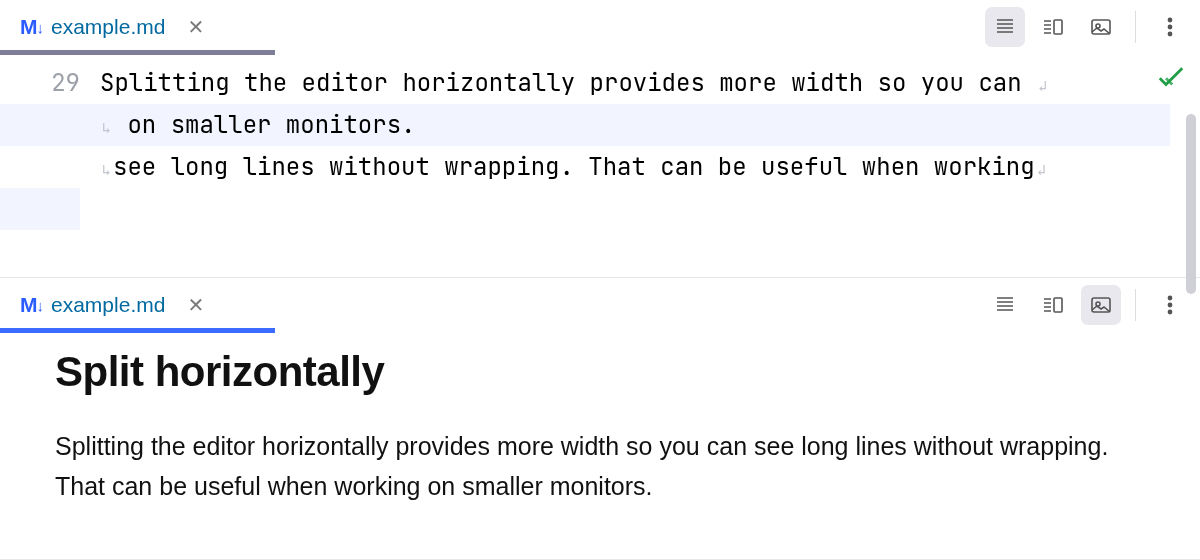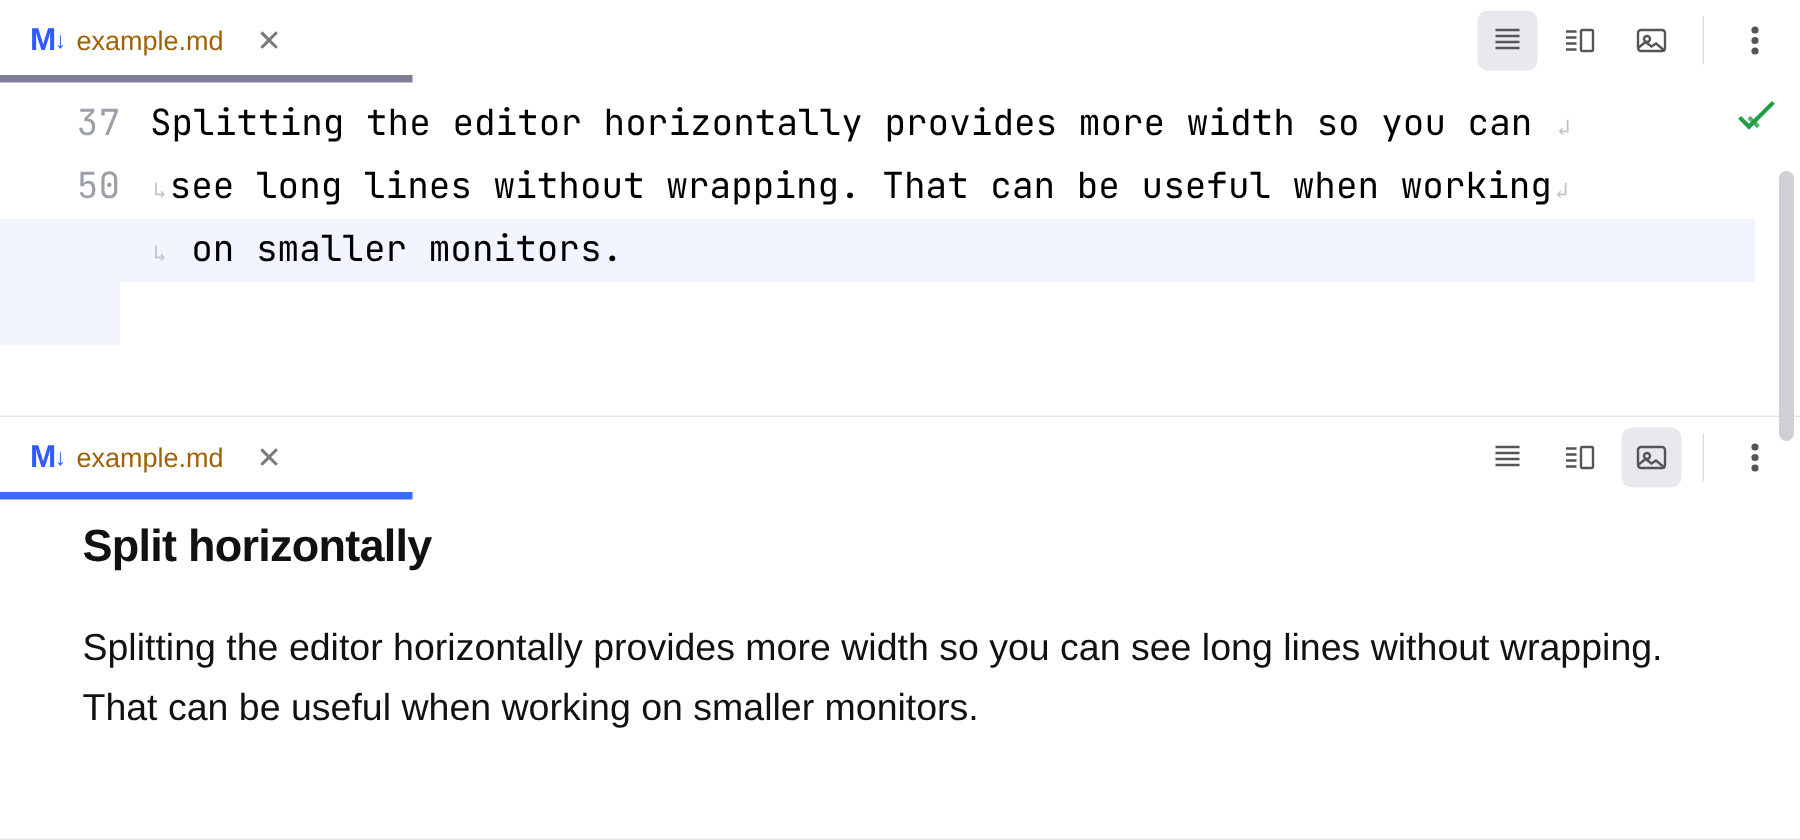--- a/index.html
+++ b/index.html
@@ -7,21 +7,21 @@
 
   .pane { display: flex; flex-direction: column; border-bottom: 1px solid #e6e6e6; }
   .pane.top { height: 278px; }
   .pane.bottom { height: 282px; }
 
   
   .tabbar { height: 54px; display: flex; align-items: center; position: relative; padding: 0 10px 0 20px; }
   .tab { display: flex; align-items: center; gap: 8px; height: 54px; padding: 0 6px 0 0; position: relative; }
   .tab-icon { font-weight: 800; color: #2b5cff; letter-spacing: -1px; font-size: 21px; display: inline-flex; align-items: center; }
   .tab-icon .arrow { font-size: 15px; }
-  .tab-name { font-size: 18px; color: #a16207; }
+  .tab-name { font-size: 21px; color: #0369a1; }
   .close-x { margin-left: 14px; color: #7a7a7a; font-size: 20px; cursor: pointer; }
   .tab-underline { position: absolute; left: 0; bottom: -1px; height: 5px; background: #3b6cff; width: 275px; }
   .top .tab-underline { background: #7e7e99; }
 
   .tabbar .right { margin-left: auto; display: flex; align-items: center; gap: 8px; }
   .ibtn { width: 40px; height: 40px; border-radius: 7px; display: flex; align-items: center; justify-content: center; cursor: pointer; color: #555; }
   .ibtn.active { background: #e8e8ee; }
   .ibtn svg { width: 24px; height: 24px; stroke: #555; fill: none; stroke-width: 1.6; }
   .vsep { width: 1px; height: 32px; background: #ddd; margin: 0 6px; }
 
@@ -34,21 +34,21 @@
   .line.hl { background: #f2f4ff; margin-left: -100px; padding-left: 100px; }
   .gutter .hl { background: #f2f4ff; }
   .heading-md { color: #7c2e8f; font-style: italic; font-weight: 600; }
   .wrap-glyph { color: #c3c6cf; font-size: 15px; margin: 0 2px; }
   .check { position: absolute; right: 14px; top: 8px; color: #1f9e46; }
   .check svg { width: 30px; height: 30px; stroke: #1f9e46; fill: none; stroke-width: 2.2; }
   .vscroll { position: absolute; right: 4px; top: 60px; width: 10px; height: 180px; background: #cfcfd6; border-radius: 5px; }
 
   
   .preview { flex: 1; padding: 16px 55px 0 55px; overflow: hidden; }
-  .preview h2 { font-size: 30px; font-weight: 800; color: #111; letter-spacing: -0.5px; margin-bottom: 30px; }
+  .preview h2 { font-size: 42px; font-weight: 800; color: #111; letter-spacing: -0.5px; margin-bottom: 30px; }
   .preview p { font-size: 25px; line-height: 1.6; color: #111; }
 </style>
 </head>
 <body>
 
 <div class="pane top">
   <div class="tabbar">
     <div class="tab">
       <span class="tab-icon">
         <span>M</span>
@@ -83,29 +83,29 @@
             <circle cx="12" cy="5" r="1.6" fill="#555"></circle>
             <circle cx="12" cy="12" r="1.6" fill="#555"></circle>
             <circle cx="12" cy="19" r="1.6" fill="#555"></circle>
           </svg>
       </div>
     </div>
   </div>
 
   <div class="editor">
     <div class="gutter">
-      <div>37</div>
+      <div>29</div>
       <div>50</div>
       <div></div>
       <div class="hl"></div>
     </div>
     <div class="code">
       <div class="line"><span>Splitting the editor horizontally provides more width so you can </span><span class="wrap-glyph">↲</span></div>
+      <div class="line hl"><span class="wrap-glyph">↳</span><span> on smaller monitors.</span></div>
       <div class="line"><span class="wrap-glyph">↳</span><span>see long lines without wrapping. That can be useful when working</span><span class="wrap-glyph">↲</span></div>
-      <div class="line hl"><span class="wrap-glyph">↳</span><span> on smaller monitors.</span></div>
     </div>
     <div class="check">
       <svg viewBox="0 0 24 24">
           <path d="M3 13l5 5L21 5"></path>
           <path d="M8 13l5 5" opacity="0.8"></path>
         </svg>
     </div>
     <div class="vscroll"></div>
   </div>
 </div>

